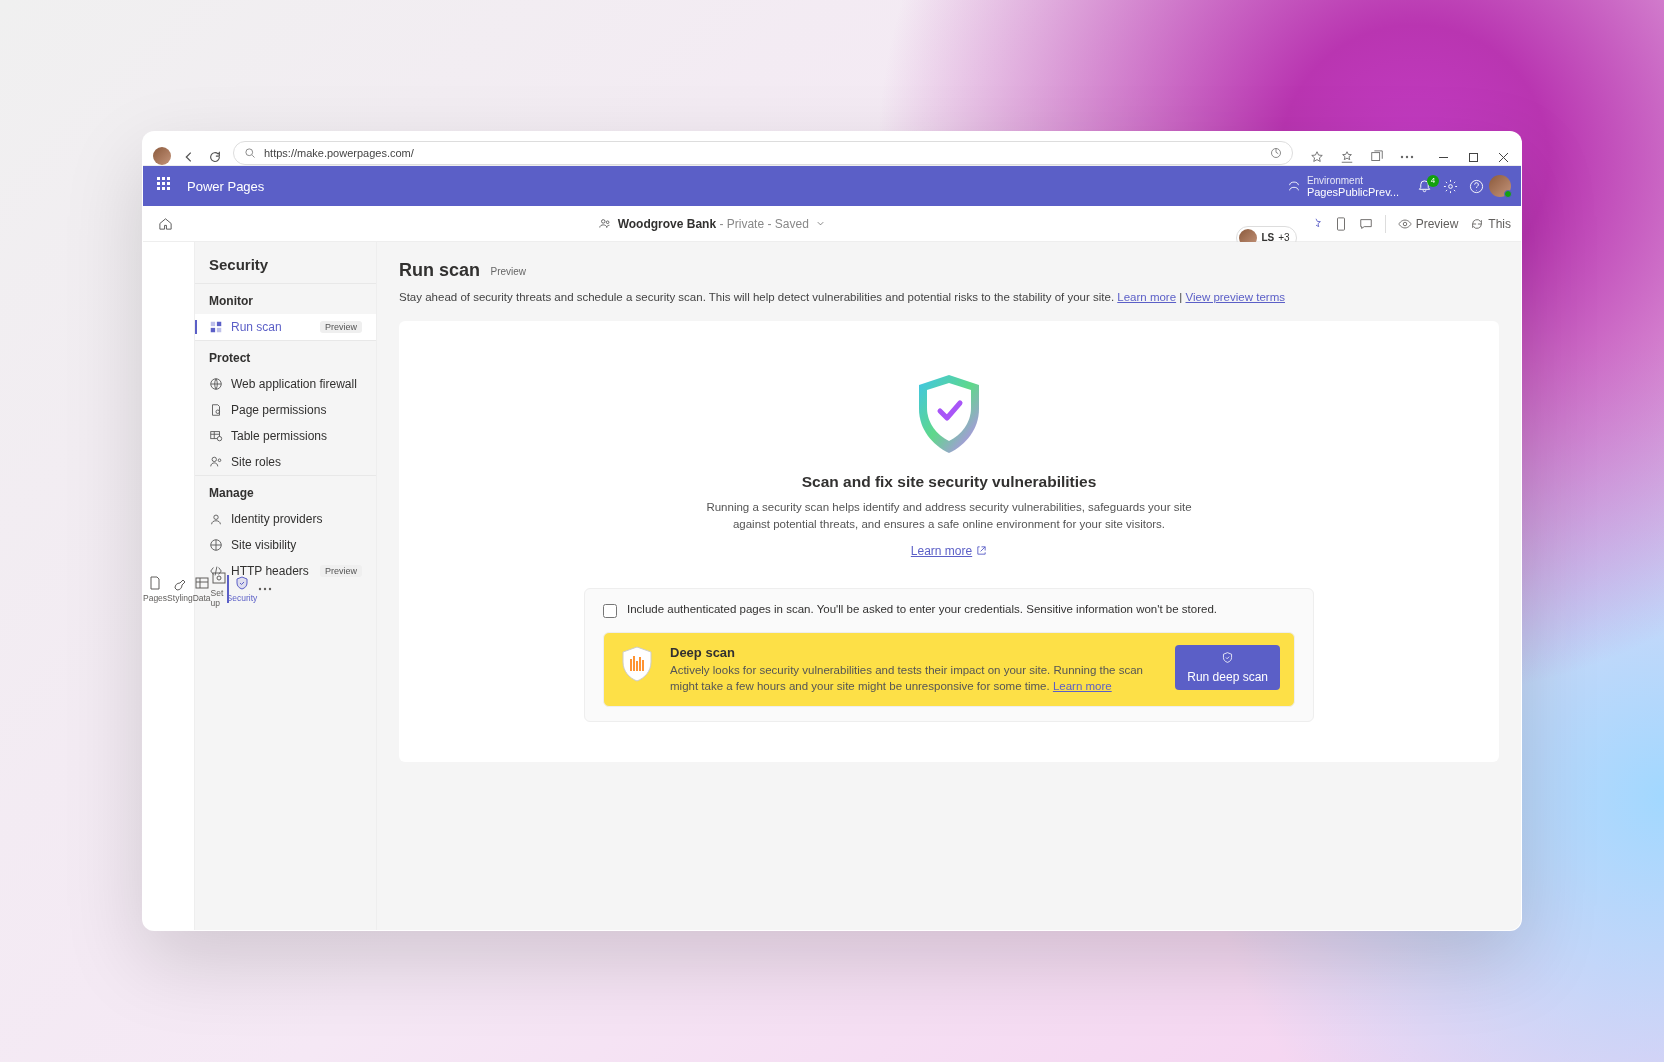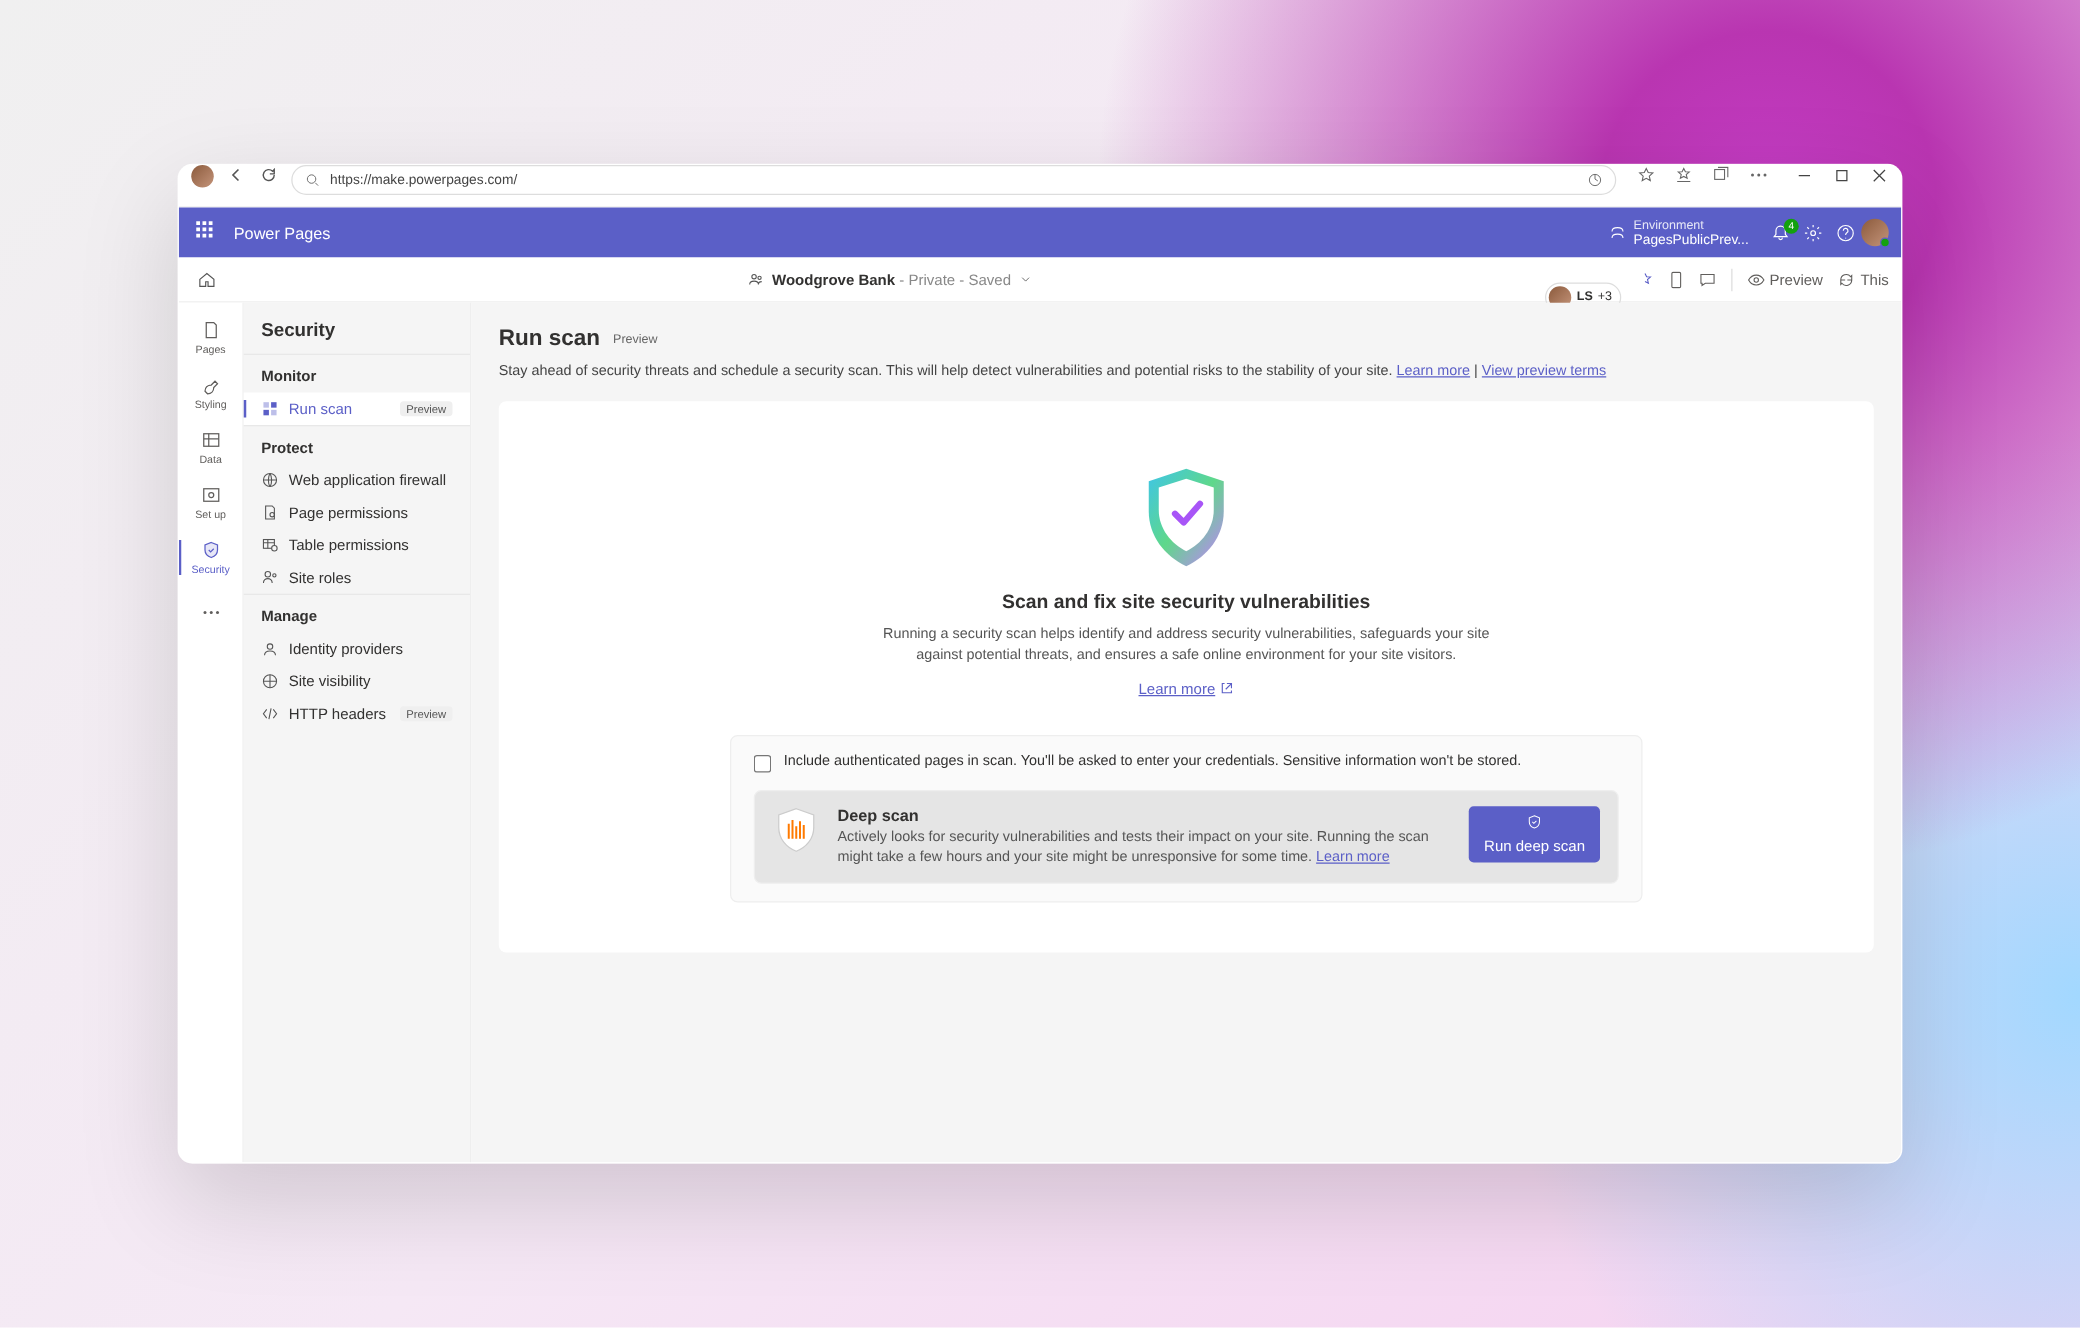--- a/index.html
+++ b/index.html
@@ -8,21 +8,21 @@
   background: radial-gradient(circle at 85% 15%, #c43cc4 0%, #b935b1 8%, transparent 32%),
               radial-gradient(circle at 100% 75%, #a2d8ff 0%, transparent 25%),
               linear-gradient(135deg, #f0f0f0 0%, #f5e8f5 50%, #f5d0f0 100%);
   display: flex; align-items: center; justify-content: center;
 }
 .window {
   width: 1380px; height: 800px; background: #fff; border-radius: 12px;
   box-shadow: 0 30px 80px rgba(0,0,0,.15); overflow: hidden; display: flex; flex-direction: column;
   border: 1px solid rgba(255,255,255,.6);
 }
-.titlebar { height: 34px; background: #fff; display: flex; align-items: flex-start; padding: 0 10px; gap: 10px; border-bottom: 1px solid #eee; }
+.titlebar { height: 34px; background: #fff; display: flex; align-items: flex-end; padding: 0 10px; gap: 10px; border-bottom: 1px solid #eee; }
 .titlebar .avatar { width: 18px; height: 18px; border-radius: 50%; background: linear-gradient(135deg,#8b5a3c,#c4947a); }
 .titlebar .ticon { width: 16px; height: 16px; color: #555; display:flex; align-items:center; justify-content:center; cursor: pointer; }
 .urlbar { flex: 1; height: 24px; border: 1px solid #ddd; border-radius: 12px; display: flex; align-items: center; padding: 0 10px; gap: 8px; font-size: 11px; color: #444; }
 .titlebar .right { display: flex; align-items: center; gap: 14px; margin-left: 6px; }
 .win-controls { display: flex; gap: 14px; margin-left: 10px; }
 
 .appbar { height: 40px; background: #5b5fc7; display: flex; align-items: center; padding: 0 10px; color: #fff; }
 .waffle { width: 18px; height: 18px; display: grid; grid-template-columns: repeat(3,3px); grid-template-rows: repeat(3,3px); gap: 2px; margin: 0 12px 0 4px; cursor:pointer; }
 .waffle div { background: #fff; }
 .appbar .title { font-size: 13px; font-weight: 500; }
@@ -36,21 +36,21 @@
 .cmdbar { height: 36px; background:#fff; border-bottom:1px solid #eee; display:flex; align-items:center; padding:0 10px; font-size:12px; color:#323130; }
 .cmdbar .home { width:24px; display:flex; justify-content:center; cursor:pointer; margin-right: 10px; }
 .cmdbar .center { flex:1; display:flex; justify-content:center; align-items:center; gap:6px; }
 .cmdbar .right { display:flex; align-items:center; gap:12px; }
 .cmdbar .pill { display:flex; align-items:center; gap:4px; border:1px solid #ddd; border-radius:12px; padding:2px 6px 2px 2px; font-size:10px; cursor:pointer;margin-top:28px; }
 .cmdbar .pill .av { width:18px; height:18px; border-radius:50%; background:linear-gradient(135deg,#8b5a3c,#c4947a); }
 .cmdbar .ci { color:#605e5c; cursor:pointer; display:flex; align-items:center; gap:4px; }
 .cmdbar .sep { width:1px; height:18px; background:#ddd; }
 
 .body { flex:1; display:flex; overflow:hidden; }
-.rail { width:52px; background:#fff; border-right:1px solid #eee; display:flex; flex-direction:column; align-items:center; padding-top:6px; }
+.rail { width:52px; background:#fff; border-right:1px solid #eee; display:flex; flex-direction:row; align-items:center; padding-top:6px; }
 .rail .item { width:100%; height:44px; display:flex; flex-direction:column; align-items:center; justify-content:center; font-size:8.5px; color:#605e5c; cursor:pointer; gap:2px; position:relative; }
 .rail .item.active { color:#5b5fc7; }
 .rail .item.active::before { content:""; position:absolute; left:0; top:8px; bottom:8px; width:2px; background:#5b5fc7; }
 .rail .ricon { width:16px; height:16px; }
 
 .secnav { width:182px; background:#f5f5f5; border-right:1px solid #eee; display:flex; flex-direction:column; padding-top:10px; }
 .secnav h1 { font-size:15px; font-weight:600; padding:4px 14px 10px; color:#323130; }
 .secnav .group { font-size:12px; font-weight:600; color:#323130; padding:10px 14px 6px; border-top:1px solid #e8e8e8; }
 .secnav .nitem { display:flex; align-items:center; gap:8px; padding:6px 14px; font-size:12px; color:#323130; cursor:pointer; position:relative; }
 .secnav .nitem.active { background:#fff; color:#5b5fc7; }
@@ -65,21 +65,21 @@
 .main .desc { font-size:11.5px; color:#444; margin:10px 0 18px; }
 .main .desc a { color:#5b5fc7; text-decoration:underline; }
 .card { background:#fff; border-radius:6px; padding:50px 0 40px; display:flex; flex-direction:column; align-items:center; }
 .shield-hero { width:78px; height:86px; position:relative; margin-bottom:16px; }
 .card h3 { font-size:15.5px; font-weight:600; color:#323130; margin-bottom:8px; }
 .card .sub { font-size:11.5px; color:#555; text-align:center; max-width:520px; line-height:1.5; margin-bottom:10px; }
 .card .lm { font-size:12px; color:#5b5fc7; text-decoration:underline; display:flex; align-items:center; gap:4px; cursor:pointer; margin-bottom:30px; }
 .scanbox { width:730px; background:#fafafa; border:1px solid #eee; border-radius:6px; padding:14px 18px; }
 .chkrow { display:flex; align-items:flex-start; gap:10px; font-size:11.5px; color:#323130; margin-bottom:14px; }
 .chkrow input { width:14px; height:14px; margin-top:1px; }
-.deeprow { background:#e5e5e5; border:1px solid #eee; border-radius:6px; padding:12px 14px; display:flex; gap:14px; align-items:flex-start; }
+.deeprow { background:#fde047; border:1px solid #eee; border-radius:6px; padding:12px 14px; display:flex; gap:14px; align-items:flex-start; }
 .deeprow .dsicon { width:38px; height:38px; flex-shrink:0; }
 .deeprow .txt { flex:1; }
 .deeprow .dt { font-size:13px; font-weight:600; color:#323130; margin-bottom:2px; }
 .deeprow .dd { font-size:11.5px; color:#555; line-height:1.4; }
 .deeprow .dd a { color:#5b5fc7; text-decoration:underline; }
 .runbtn { background:#5b5fc7; color:#fff; border:none; border-radius:4px; padding:6px 12px; font-size:12px; display:flex; align-items:center; gap:6px; cursor:pointer; white-space:nowrap;flex-direction:column; }
 .muted { color:#888; }
 svg { display:block; }
 </style>
 </head>

